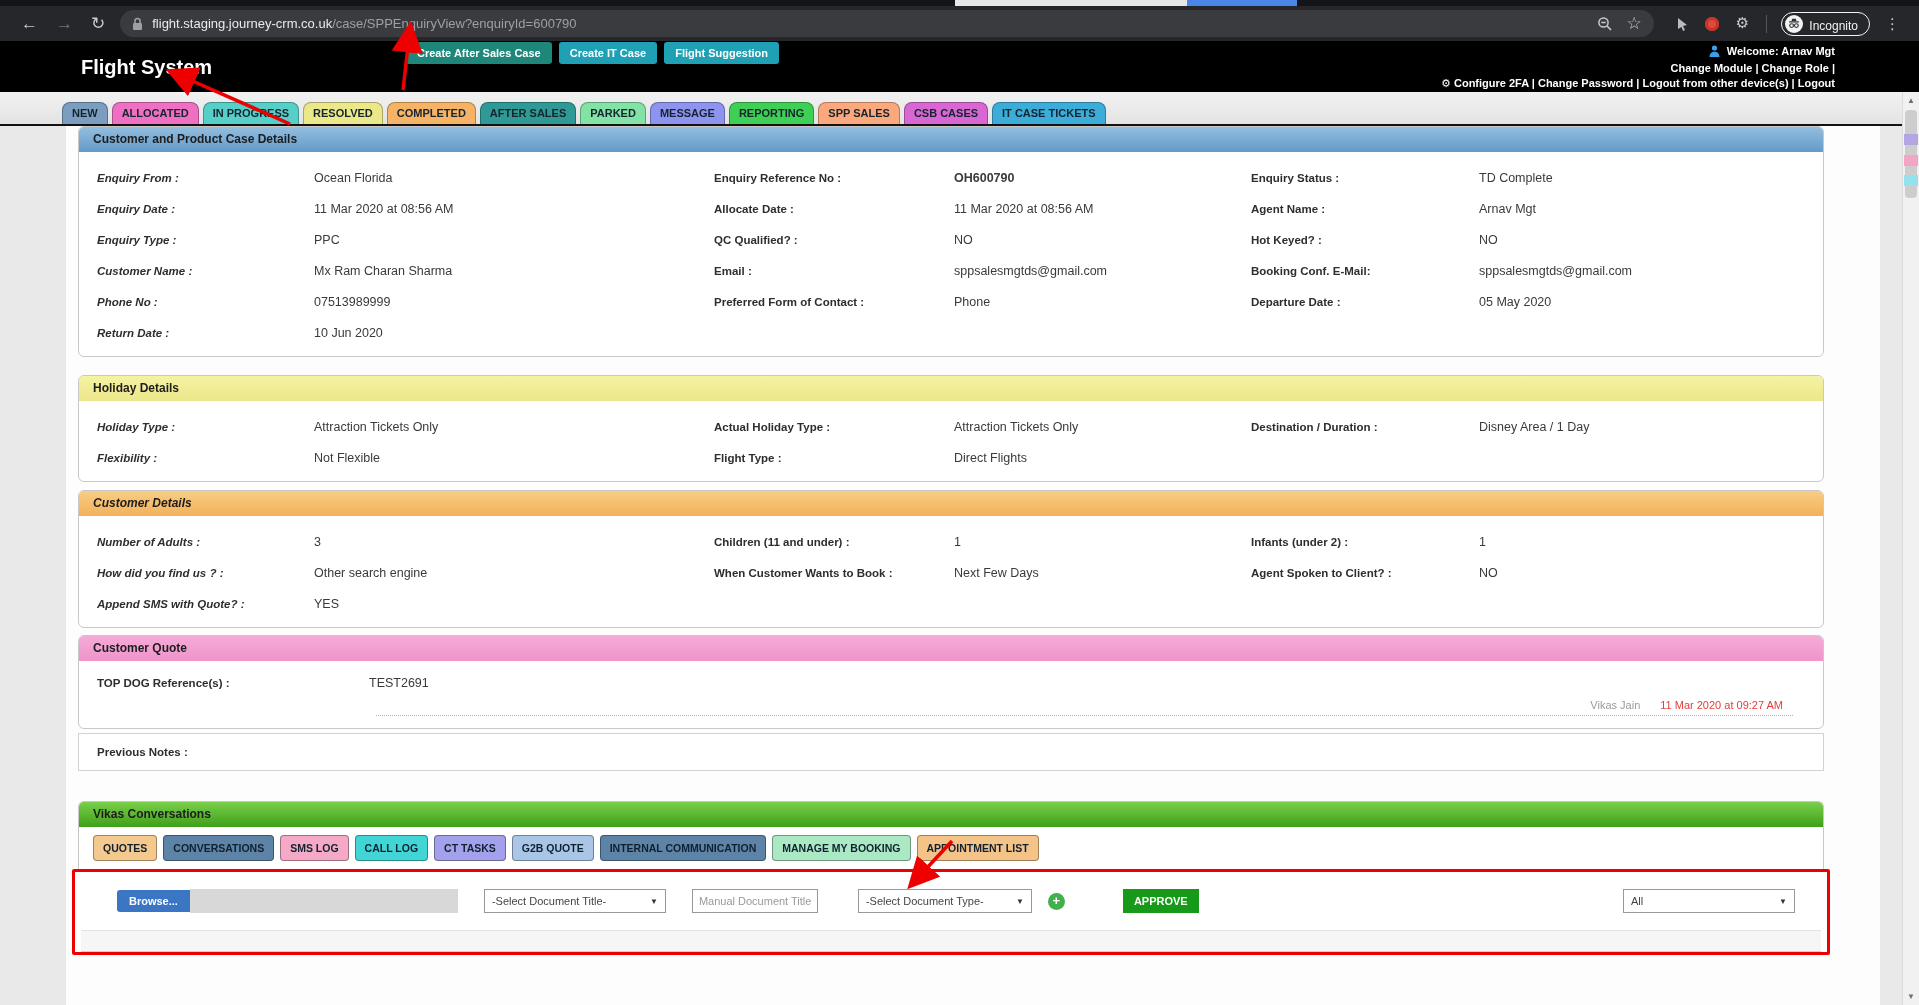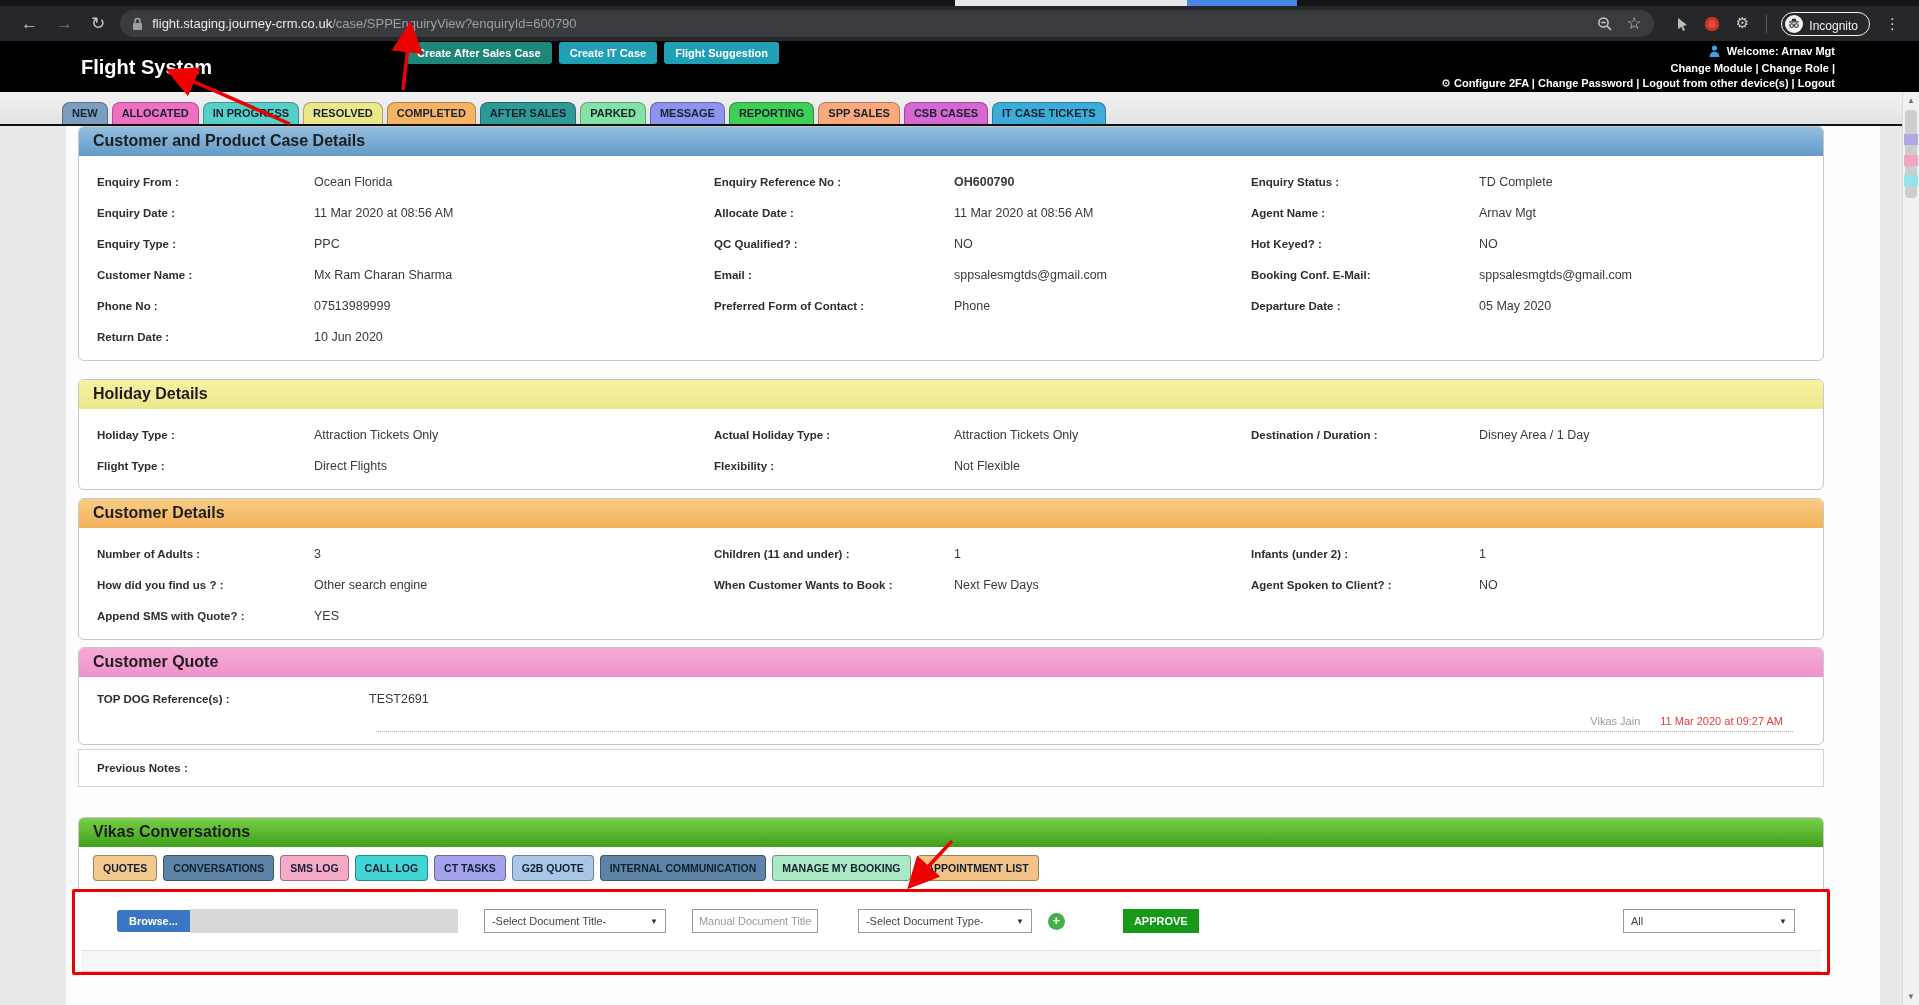--- a/index.html
+++ b/index.html
@@ -36,34 +36,34 @@
   
   .statusband { position:absolute; top:92px; left:0; width:1902px; height:34px; background:linear-gradient(180deg,#f2f2f2,#e2e2e2); }
   .status-tabs { position:absolute; bottom:2px; left:62px; display:flex; gap:4px; align-items:flex-end; }
   .stab { font-size:11px; font-weight:bold; color:#15242e; padding:4px 9px 5px; border-radius:8px 8px 0 0; border:1px solid rgba(0,0,0,.28); border-bottom:none; cursor:pointer; white-space:nowrap; }
   .rule { position:absolute; bottom:0; left:0; right:0; height:2px; background:#121212; }
 
   
   .panel { position:absolute; top:126px; left:66px; width:1814px; bottom:0; background:#fdfdfd; }
   .pagetitle { margin:16px 0 12px 14px; font-size:18px; font-weight:bold; color:#111; }
   .sec { margin:0 56px 18px 12px; border:1px solid #c8c8c8; border-radius:6px; background:#fff; }
-  .sechead { padding:5px 14px 6px; font-weight:bold; font-size:16px; color:#1d1d1d; border-radius:5px 5px 0 0; }
+  .sechead { padding:5px 14px 6px; font-weight:bold; font-size:12px; color:#1d1d1d; border-radius:5px 5px 0 0; }
   .hd-blue   { background:linear-gradient(180deg,#93bedf,#649ac8); }
   .hd-yellow { background:linear-gradient(180deg,#f5f2a3,#ece78a); }
-  .hd-orange { background:linear-gradient(180deg,#f8cd85,#f3b159); }
+  .hd-orange { background:linear-gradient(180deg,#f8cd85,#f3b159);font-style:italic; }
   .hd-pink   { background:linear-gradient(180deg,#f5abd8,#ef93cb); }
   .hd-green  { background:linear-gradient(180deg,#79cf49,#3f9f1a); }
   .secbody { padding:10px 0 8px; }
   .frow { display:flex; height:31px; align-items:center; font-size:12.5px; color:#3a3a3a; }
   .fcell { display:flex; align-items:center; }
   .fcell:nth-child(1) { width:587px; }
   .fcell:nth-child(2) { width:585px; }
   .fcell:nth-child(3) { flex:1; }
   .flabel { font-weight:bold; font-size:11.5px; color:#2e2e2e; }
-  .fcell:nth-child(1) .flabel { flex:0 0 235px; padding-left:18px; }
+  .fcell:nth-child(1) .flabel { flex:0 0 235px; padding-left:18px;font-style:italic; }
   .fcell:nth-child(2) .flabel { flex:0 0 240px;margin-left:48px; }
   .fcell:nth-child(3) .flabel { flex:0 0 228px; }
   .fvalue.strong { font-weight:bold; }
 
   
   .qrow { display:flex; height:28px; align-items:center; font-size:12.5px; color:#3a3a3a; }
   .qrow .flabel { flex:0 0 290px; padding-left:18px; }
   .qmeta { display:flex; justify-content:flex-end; gap:20px; font-size:11px; height:16px; padding-right:40px; align-items:center; }
   .qauthor { color:#9a9a9a; }
   .qdate { color:#e83a3a; }
@@ -300,26 +300,26 @@
               <span class="flabel">Actual Holiday Type :</span>
               <span class="fvalue">Attraction Tickets Only</span>
             </div>
             <div class="fcell">
               <span class="flabel">Destination / Duration :</span>
               <span class="fvalue">Disney Area / 1 Day</span>
             </div>
           </div>
           <div class="frow">
             <div class="fcell">
+              <span class="flabel">Flexibility :</span>
+              <span class="fvalue">Not Flexible</span>
+            </div>
+            <div class="fcell">
               <span class="flabel">Flight Type :</span>
               <span class="fvalue">Direct Flights</span>
-            </div>
-            <div class="fcell">
-              <span class="flabel">Flexibility :</span>
-              <span class="fvalue">Not Flexible</span>
             </div>
             <div class="fcell">
               <span class="flabel"></span>
               <span class="fvalue"></span>
             </div>
           </div>
         </div>
     </div>
 
     <div class="sec" style="margin-bottom:7px;">

